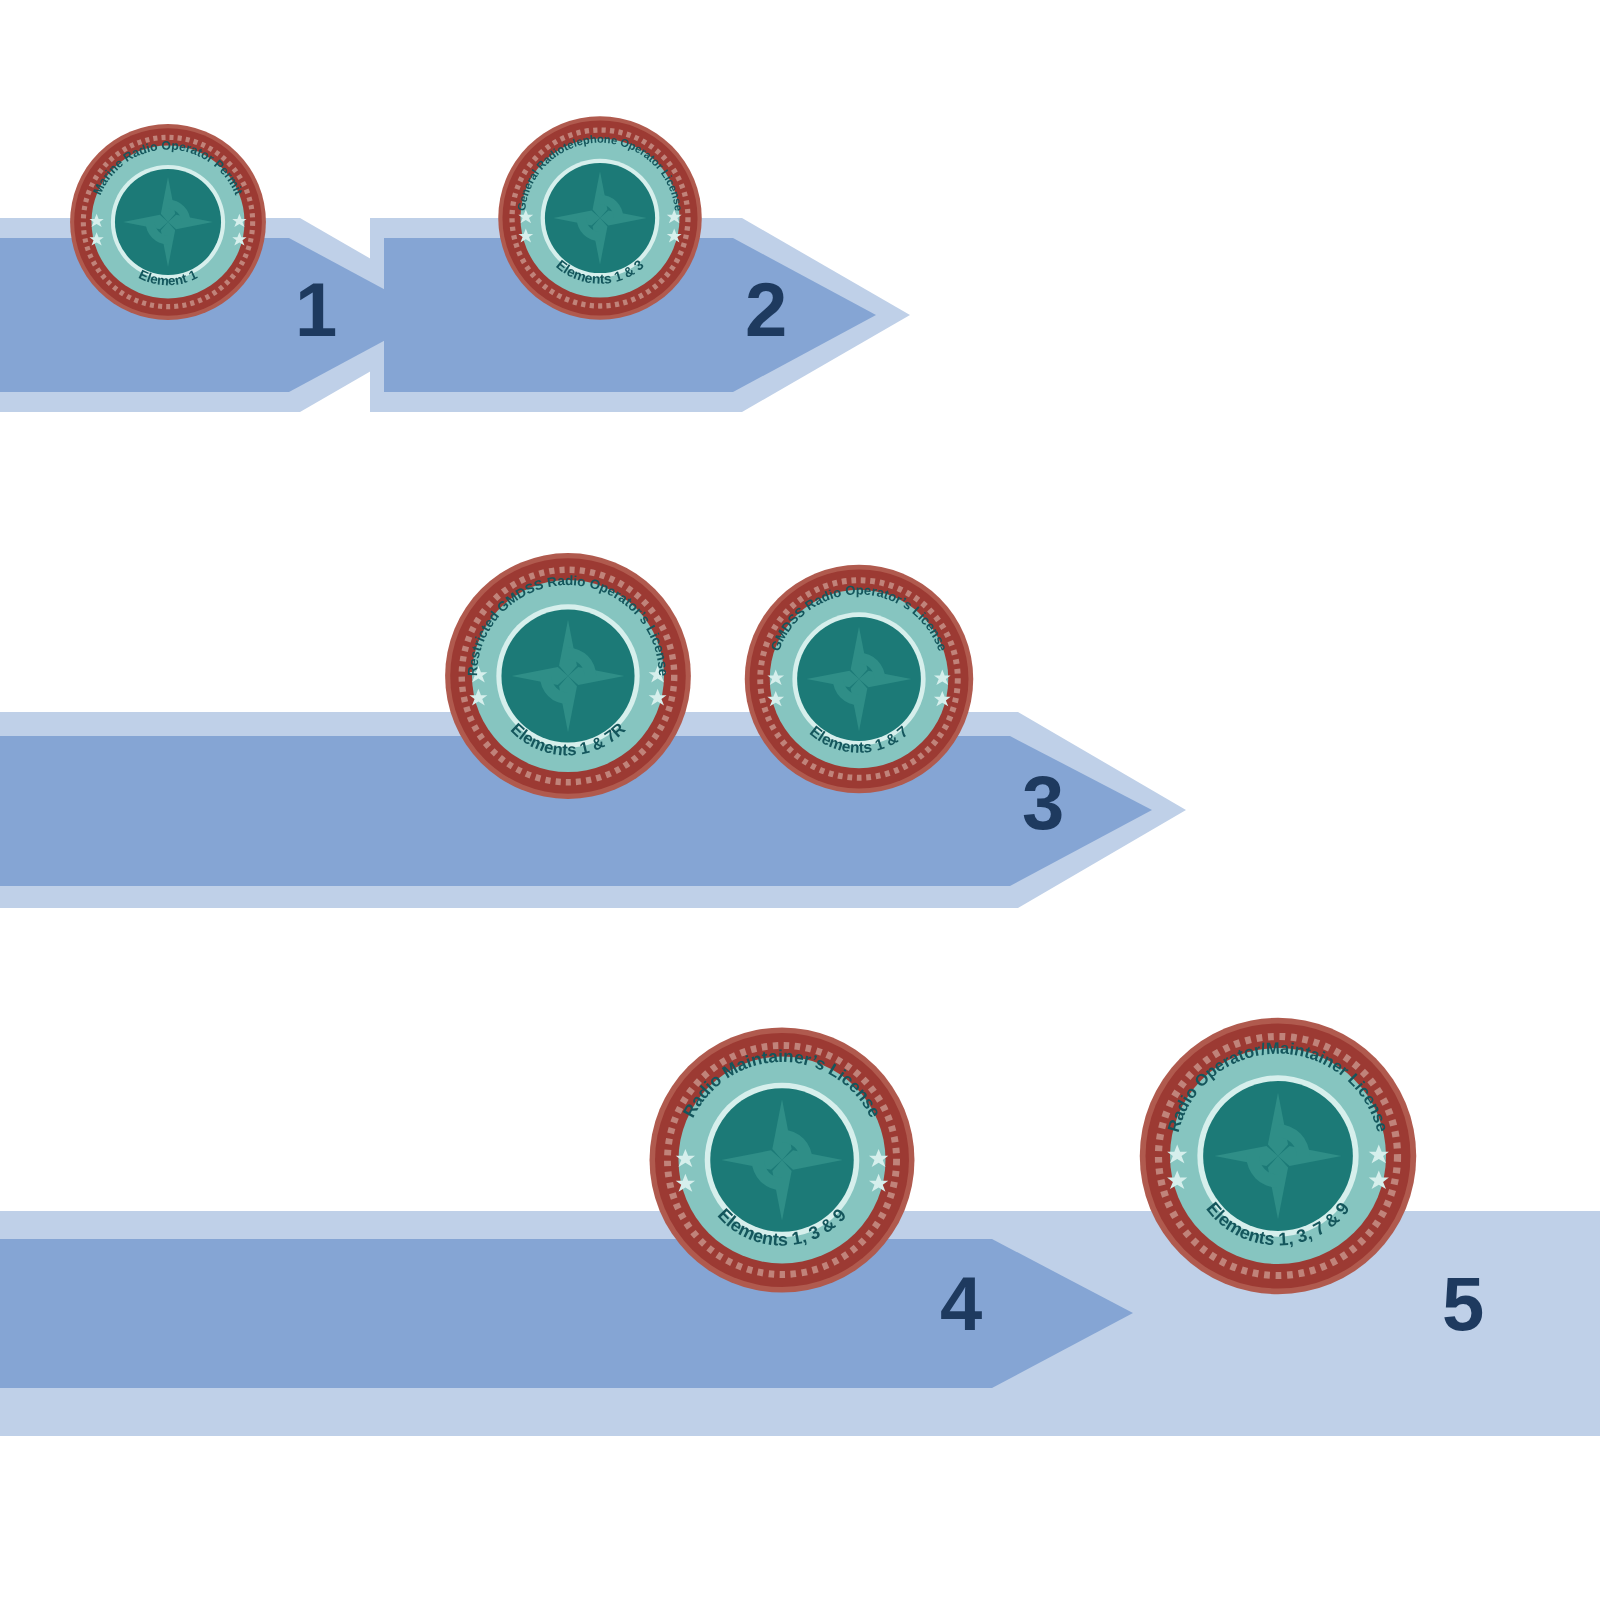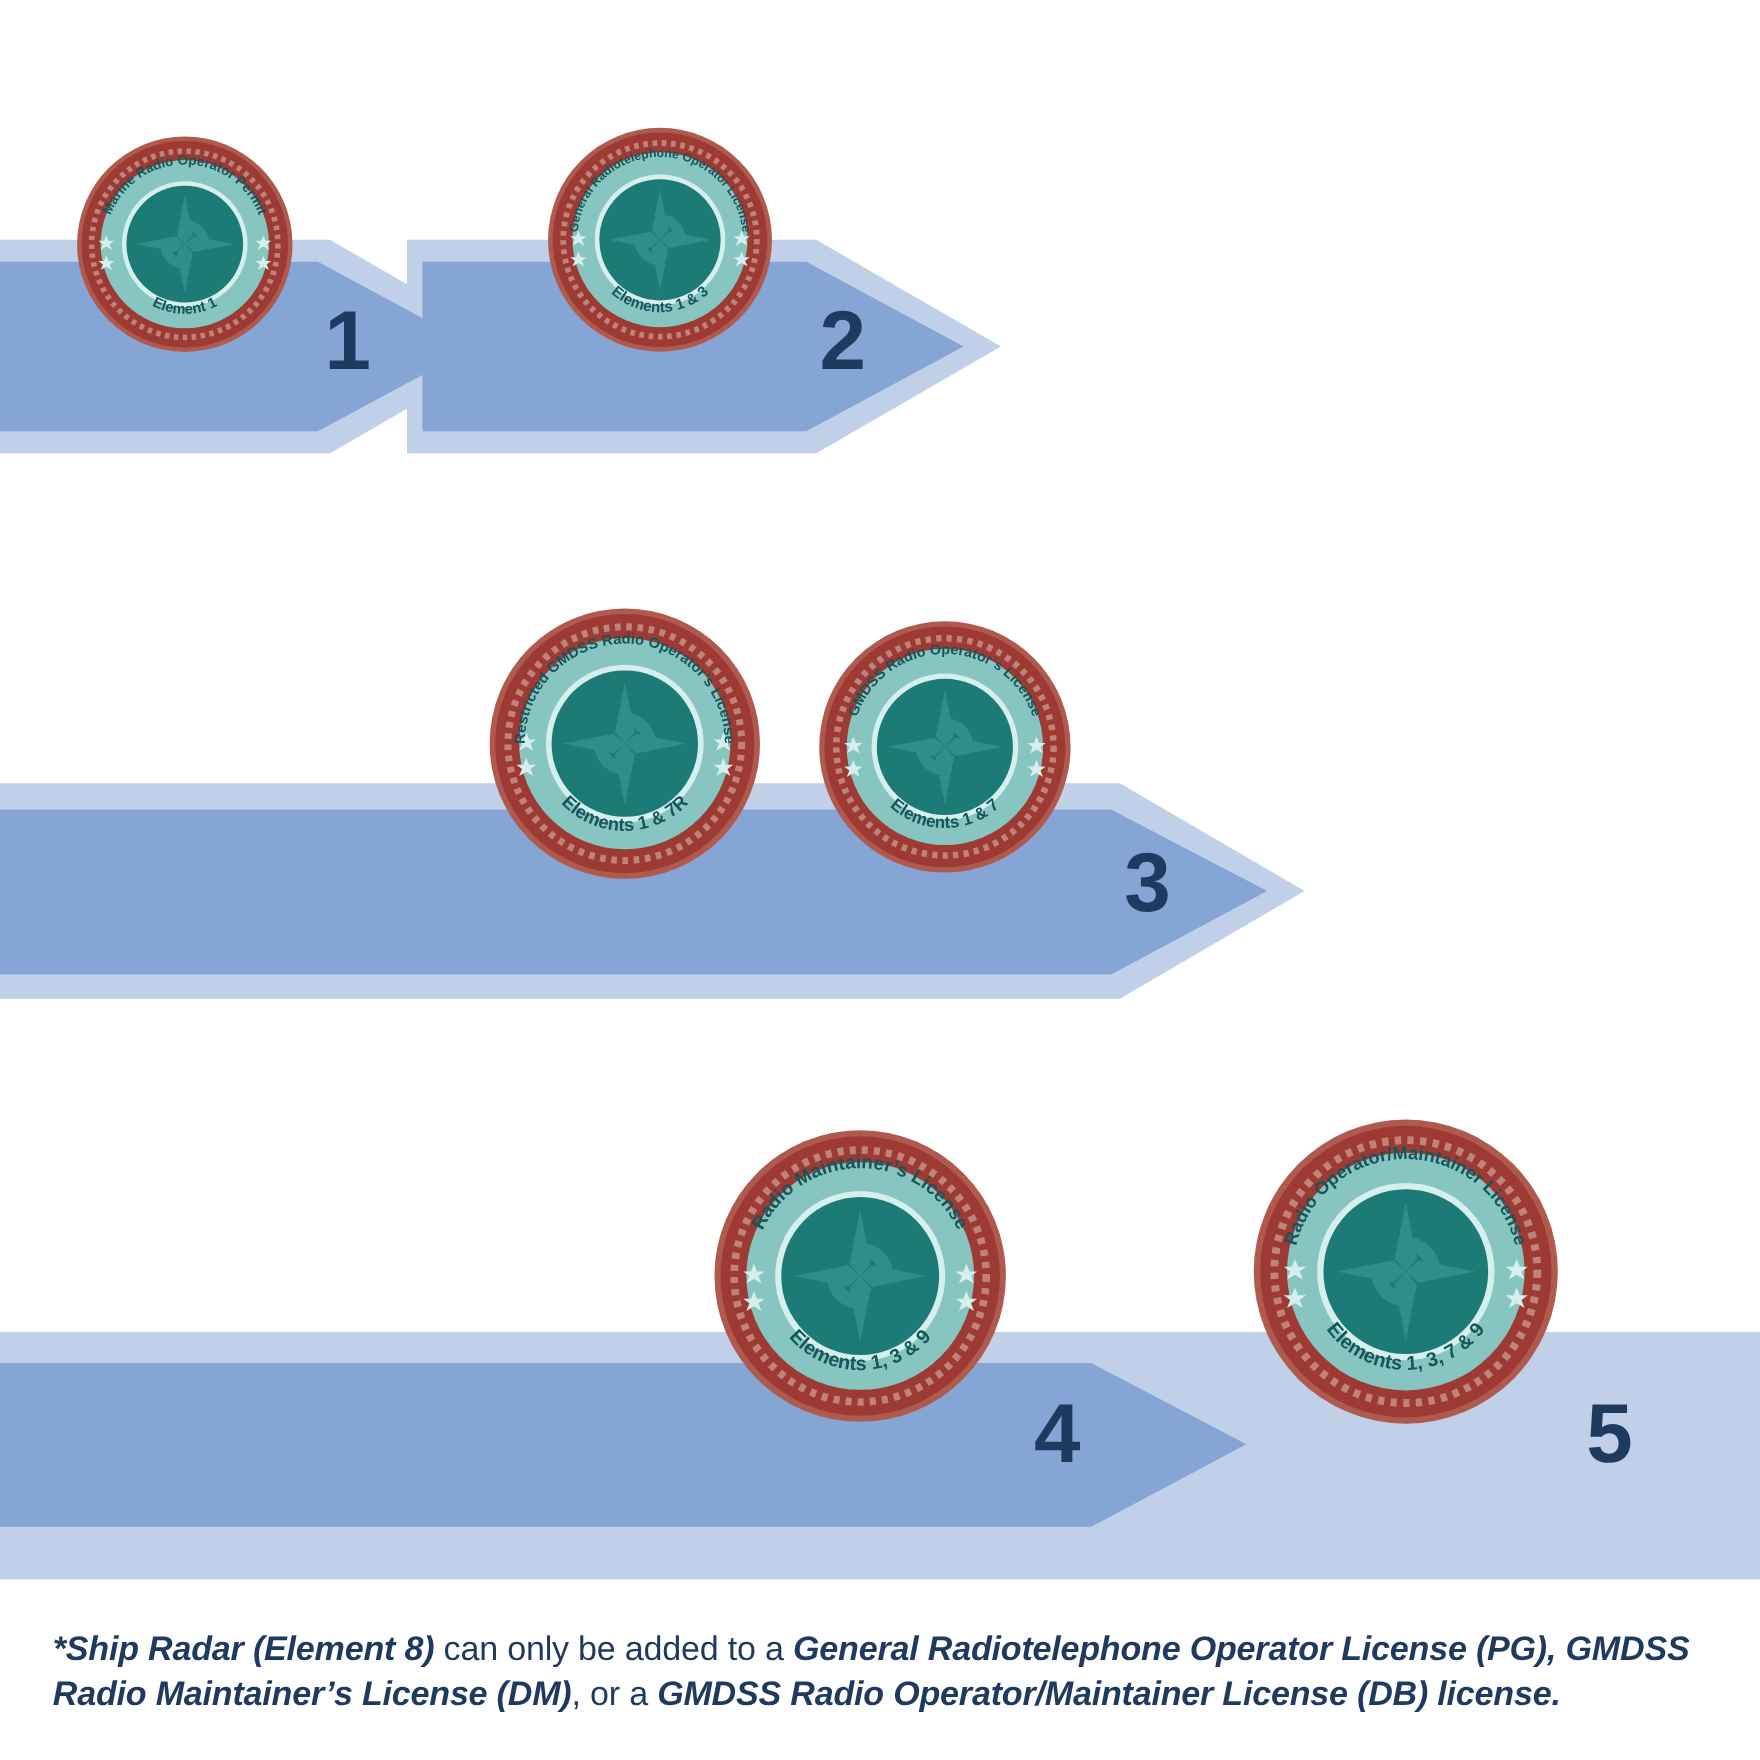--- a/index.html
+++ b/index.html
@@ -278,15 +278,14 @@
       </g>
       <text font-size="11.5" font-weight="bold" fill="#14565c" font-family="Liberation Sans, sans-serif">
         <textPath href="#arcTop6" startOffset="50%" text-anchor="middle">Radio Operator/Maintainer License</textPath>
       </text>
       <text font-size="12.5" font-weight="bold" fill="#14565c" font-family="Liberation Sans, sans-serif">
         <textPath href="#arcBot6" startOffset="50%" text-anchor="middle">Elements 1, 3, 7 &amp; 9</textPath>
       </text>
     </svg>
   </div>
 
-  <div class="footnote"><b>*Ship Radar (Element 8)</b><span class="reg"> can only be added to a </span><b>General Radiotelephone Operator License (PG), GMDSS Radio Maintainer’s License (DM)</b><span class="reg">, or a </span><b>GMDSS Radio Operator/Maintainer License (DB) license.</b></div>
 
 </div>
 
 </body></html>

